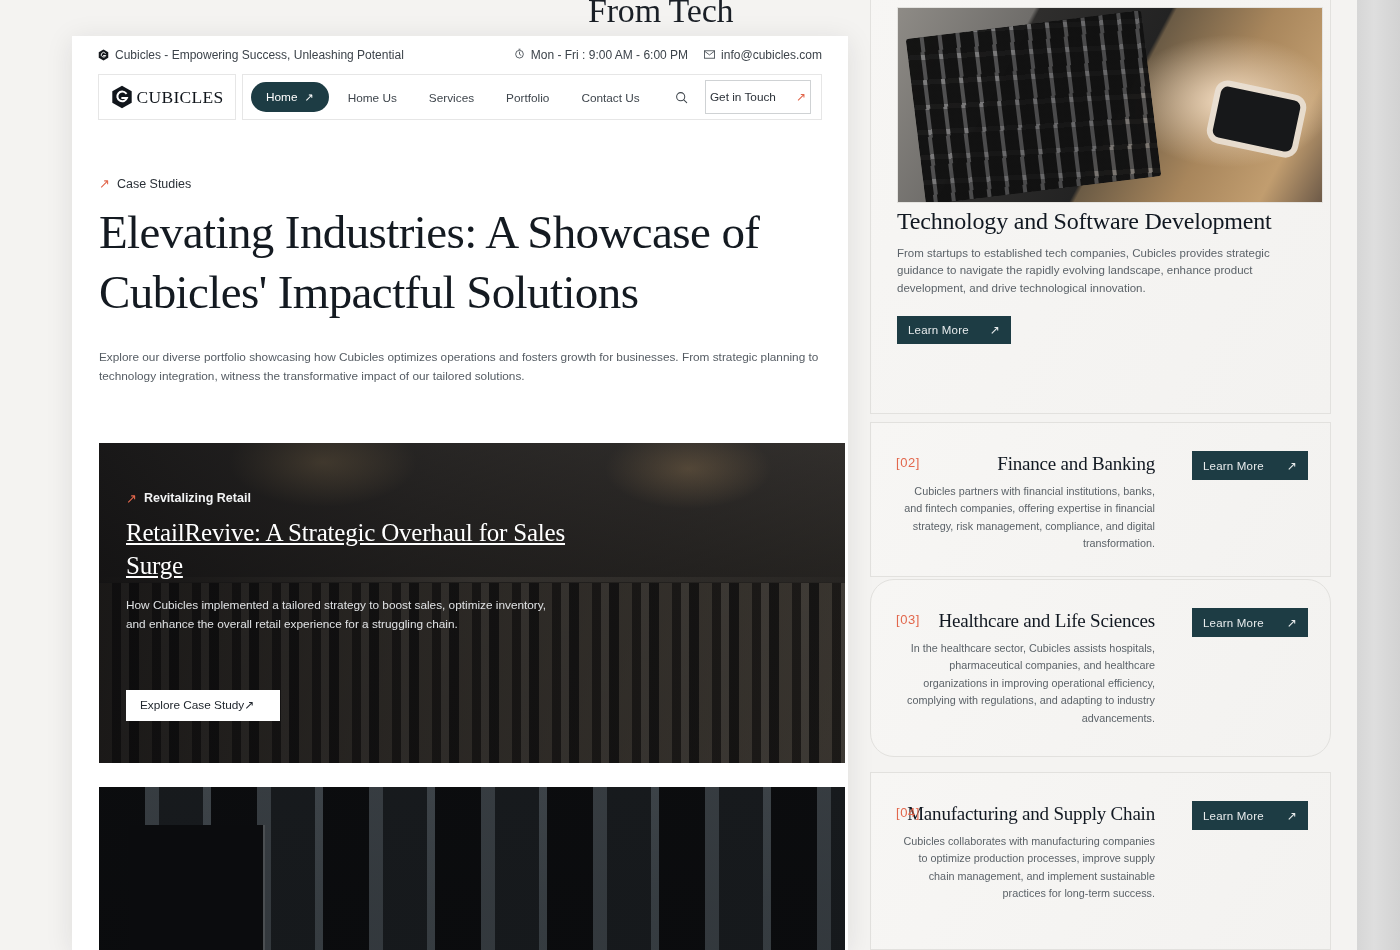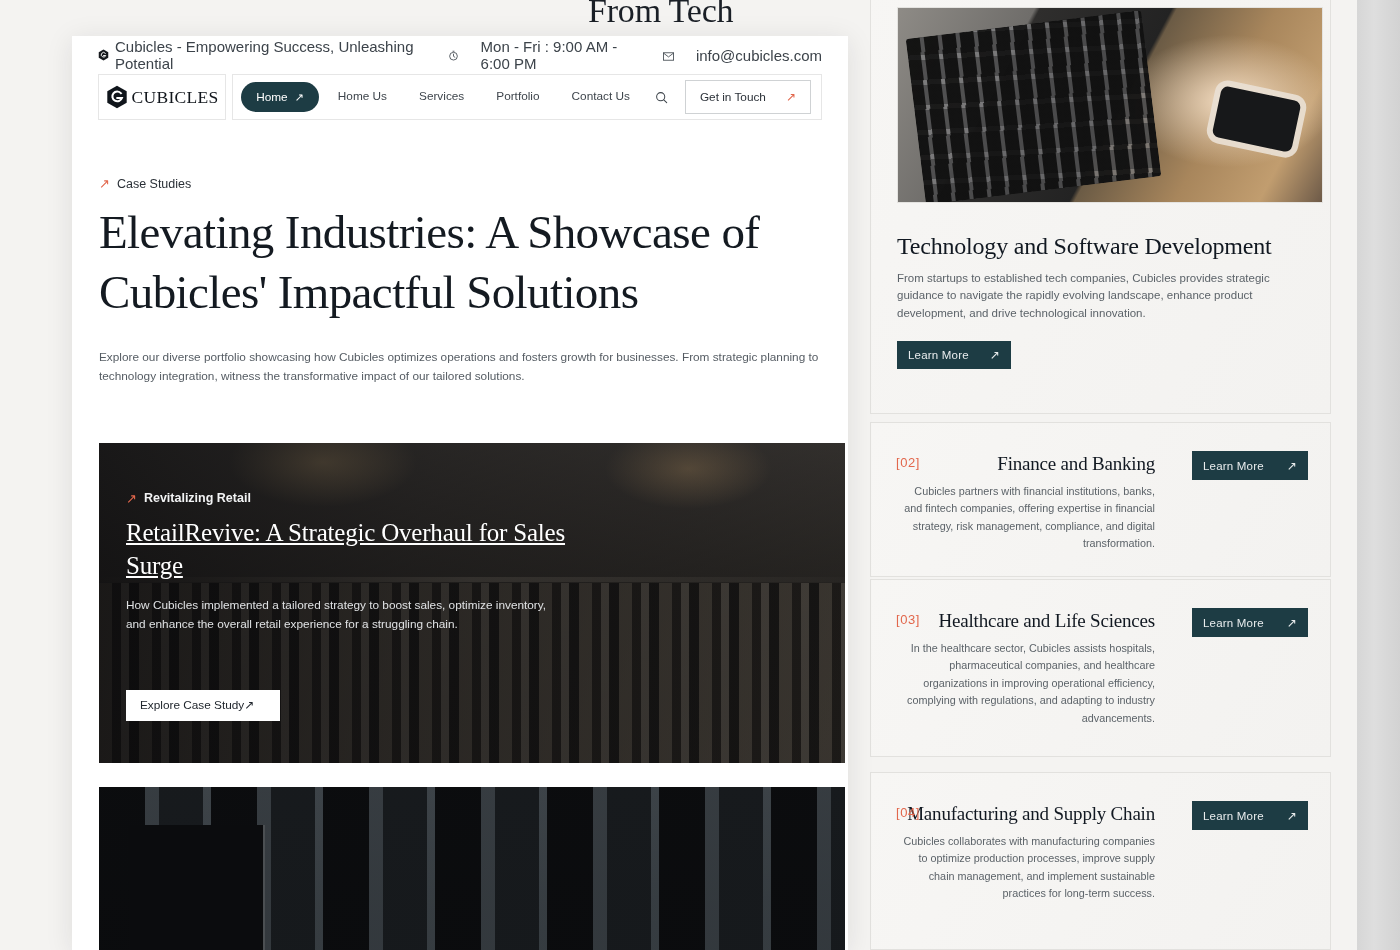--- a/index.html
+++ b/index.html
@@ -88,21 +88,21 @@
     letter-spacing: 0.6px;
     color: #e2674c;
   }
 
   .ind-title {
     font-family: "Liberation Serif", serif;
     font-weight: 400;
     color: #111821;
     letter-spacing: -0.2px;
   }
-  #ind-card-1 .ind-title { font-size: 24px; margin: 30px 0 9px 0; line-height: 1.15; }
+  #ind-card-1 .ind-title { font-size: 24px; margin: 5px 0 9px 0; line-height: 1.15; }
 
   .ind-desc {
     font-size: 11.5px;
     line-height: 1.55;
     color: #5c6369;
   }
   #ind-card-1 .ind-desc { width: 404px; }
 
   .learn-btn {
     display: inline-flex;
@@ -115,21 +115,21 @@
     border: none;
     cursor: pointer;
   }
   #ind-card-1 .learn-btn { width: 114px; height: 28px; padding: 0 11px; margin-top: 18px; }
 
   .learn-btn .arrow { font-size: 12px; line-height: 1; }
 
   
   .ind-card.compact { padding: 0; }
   #ind-card-2 { top: 422px; height: 155px; }
-  #ind-card-3 { top: 579px; height: 178px; }
+  #ind-card-3 { top: 579px; height: 178px; border-radius: 24px; }
   #ind-card-4 { top: 772px; height: 178px; }
 
   .compact-inner {
     position: relative;
     height: 100%;
     padding: 30px 22px 0 12px;
   }
   .compact-inner .ind-num { position: absolute; left: 25px; top: 32px; }
   .compact-body { margin-left: 20px; width: 252px; text-align: right; }
   .compact .ind-title { font-size: 19px; line-height: 1.2; margin-bottom: 7px; }
@@ -151,26 +151,26 @@
     overflow: hidden;
   }
 
   
   #topbar {
     height: 38px;
     padding: 0 26px 0 26px;
     display: flex;
     align-items: center;
     justify-content: space-between;
-    font-size: 15px;
+    font-size: 12px;
     color: #3c434a;
   }
   .topbar-left { display: flex; align-items: center; gap: 6px; }
   .topbar-right { display: flex; align-items: center; gap: 16px; }
-  .tb-item { display: flex; align-items: center; gap: 22px; }
+  .tb-item { display: flex; align-items: center; gap: 6px; }
 
   .mini-logo { width: 11px; height: 12px; display: block; }
 
   
   #navrow {
     margin: 0 26px;
     display: flex;
     align-items: stretch;
     gap: 6px;
     height: 46px;
@@ -192,21 +192,21 @@
   }
 
   #nav-box {
     flex: 1;
     border: 1px solid #e6e6e6;
     display: flex;
     align-items: center;
     padding: 0 10px 0 8px;
     gap: 4px;
   }
-  .nav-links { display: flex; align-items: flex-start; gap: 6px; }
+  .nav-links { display: flex; align-items: flex-end; gap: 6px; }
   .nav-link {
     font-size: 11.8px;
     color: #3e454c;
     padding: 7px 13px;
     border-radius: 20px;
     cursor: pointer;
     white-space: nowrap;
   }
   .nav-link.active {
     background: #1d3c44;
@@ -227,21 +227,21 @@
   }
 
   #cta-btn {
     display: inline-flex;
     align-items: center;
     gap: 20px;
     border: 1px solid #cfd2d4;
     background: #ffffff;
     font-size: 11.8px;
     color: #2b3138;
-    padding: 9px 14px;
+    padding: 9px 4px;
     cursor: pointer;
     white-space: nowrap;
   }
   #cta-btn .arrow { color: #e2674c; font-size: 12px; }
 
   
   #hero { padding: 56px 26px 0 27px; }
   #eyebrow {
     display: flex; align-items: center; gap: 7px;
     font-size: 12.5px; color: #2a3037;

